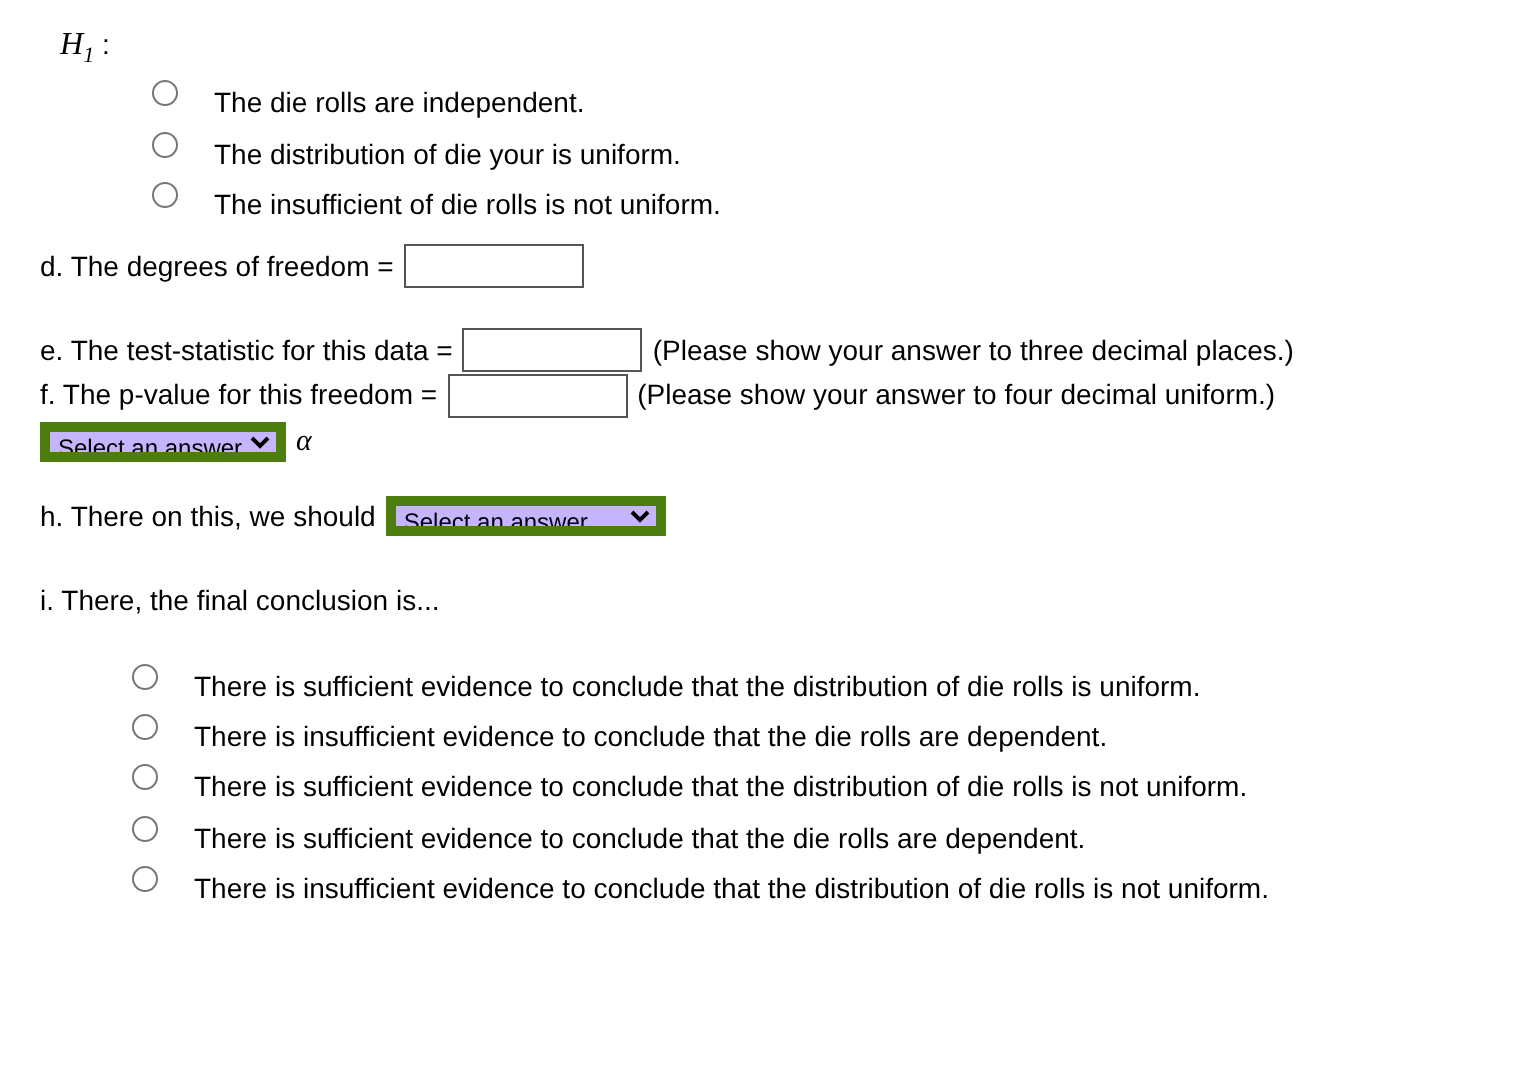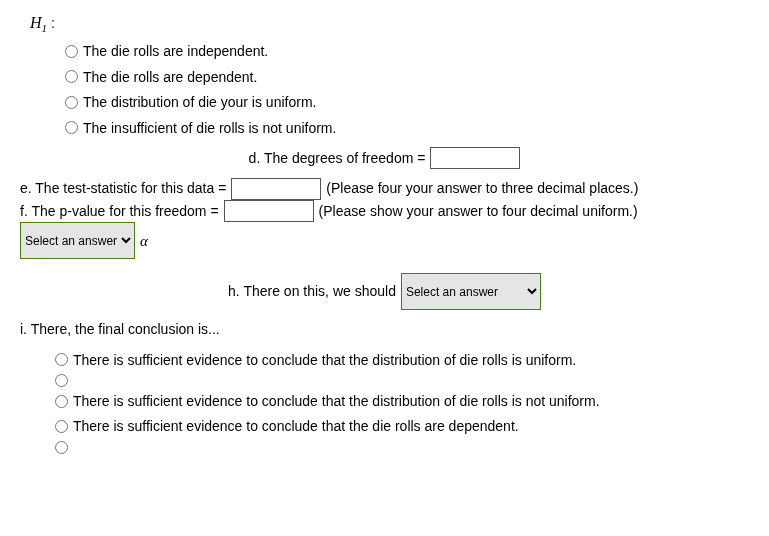--- a/index.html
+++ b/index.html
@@ -12,48 +12,46 @@
       line-height: 1.6;
     }
     .indent-1 {
       margin-left: 10px;
     }
     .indent-2 {
       margin-left: 30px;
     }
     .radio-row {
       display: flex;
-      align-items: center;
-      gap: 5px;
-      margin: 3px 5px;
+      gap: 18px;
+      margin: 3px 16px;
     }
     input[type="radio"] {
       margin: 0;
       width: 13px;
       height: 13px;
     }
     input[type="text"] {
       border: 1px solid #555;
       height: 20px;
       width: 80px;
       padding: 0 4px;
       font-size: 13px;
     }
     select {
-      border: 1px solid #4d7c0f;
-      height: 37px;
+      border: 5px solid #4d7c0f;
+      height: 20px;
       font-size: 12px;
-      background: #e5e5e5;
+      background: #c4b5fd;
     }
     .section {
       margin: 0 0;
     }
     .section-tight {
-      margin: 8px 0;
-      justify-content: center;
+      margin: 20px 0;
     }
     .h1-label {
       font-style: italic;
       font-family: 'Times New Roman', serif;
       font-size: 16px;
     }
     .sub {
       font-size: 11px;
       vertical-align: sub;
     }
@@ -76,42 +74,38 @@
   <div>
     <span class="h1-label">H</span><span class="h1-label sub">1</span> <span>:</span>
   </div>
   <div class="indent-2">
     <div class="radio-row">
       <input type="radio" name="h1" style="">
       <span>The die rolls are independent.</span>
     </div>
     <div class="radio-row">
       <input type="radio" name="h1" style="">
-      <span>The die rolls are dependent.</span>
-    </div>
-    <div class="radio-row">
-      <input type="radio" name="h1" style="">
       <span>The distribution of die your is uniform.</span>
     </div>
     <div class="radio-row">
       <input type="radio" name="h1" style="">
       <span>The insufficient of die rolls is not uniform.</span>
     </div>
   </div>
 </div>
 
 <div class="section-tight inline-row" style="margin-top:8px;">
   <span>d. The degrees of freedom =</span>
   <input type="text" style="">
 </div>
 
 <div class="section inline-row">
   <span>e. The test-statistic for this data =</span>
   <input type="text" style="">
-  <span>(Please four your answer to three decimal places.)</span>
+  <span>(Please show your answer to three decimal places.)</span>
 </div>
 
 <div class="section inline-row">
   <span>f. The p-value for this freedom =</span>
   <input type="text" style="">
   <span>(Please show your answer to four decimal uniform.)</span>
 </div>
 
 <div class="section inline-row">
   <select>
@@ -131,25 +125,27 @@
   <span>i. There, the final conclusion is...</span>
 </div>
 
 <div class="indent-2">
   <div class="radio-row">
     <input type="radio" name="i" style="">
     <span>There is sufficient evidence to conclude that the distribution of die rolls is uniform.</span>
   </div>
   <div class="radio-row">
     <input type="radio" name="i" style="">
+    <span>There is insufficient evidence to conclude that the die rolls are dependent.</span>
   </div>
   <div class="radio-row">
     <input type="radio" name="i" style="">
     <span>There is sufficient evidence to conclude that the distribution of die rolls is not uniform.</span>
   </div>
   <div class="radio-row">
     <input type="radio" name="i" style="">
     <span>There is sufficient evidence to conclude that the die rolls are dependent.</span>
   </div>
   <div class="radio-row">
     <input type="radio" name="i" style="">
+    <span>There is insufficient evidence to conclude that the distribution of die rolls is not uniform.</span>
   </div>
 </div>
 
 </body></html>

